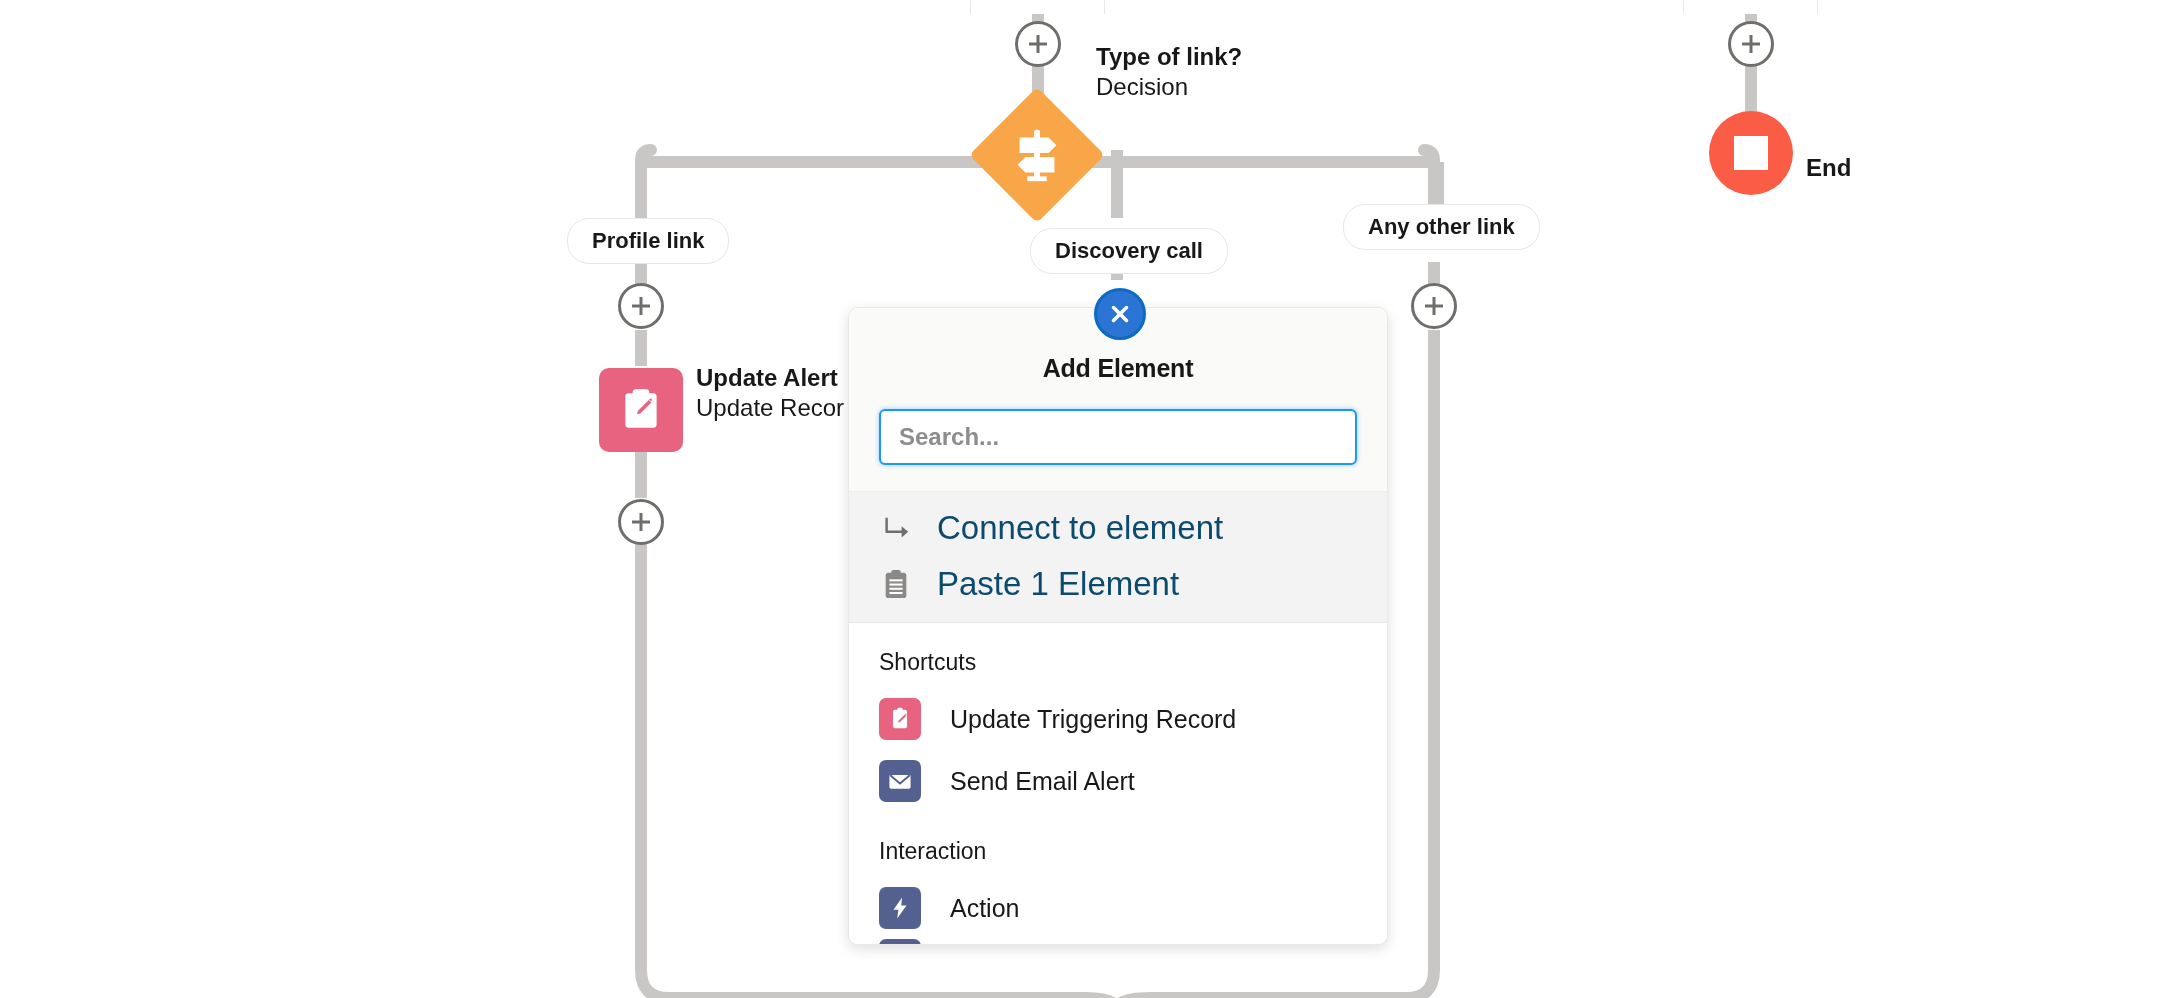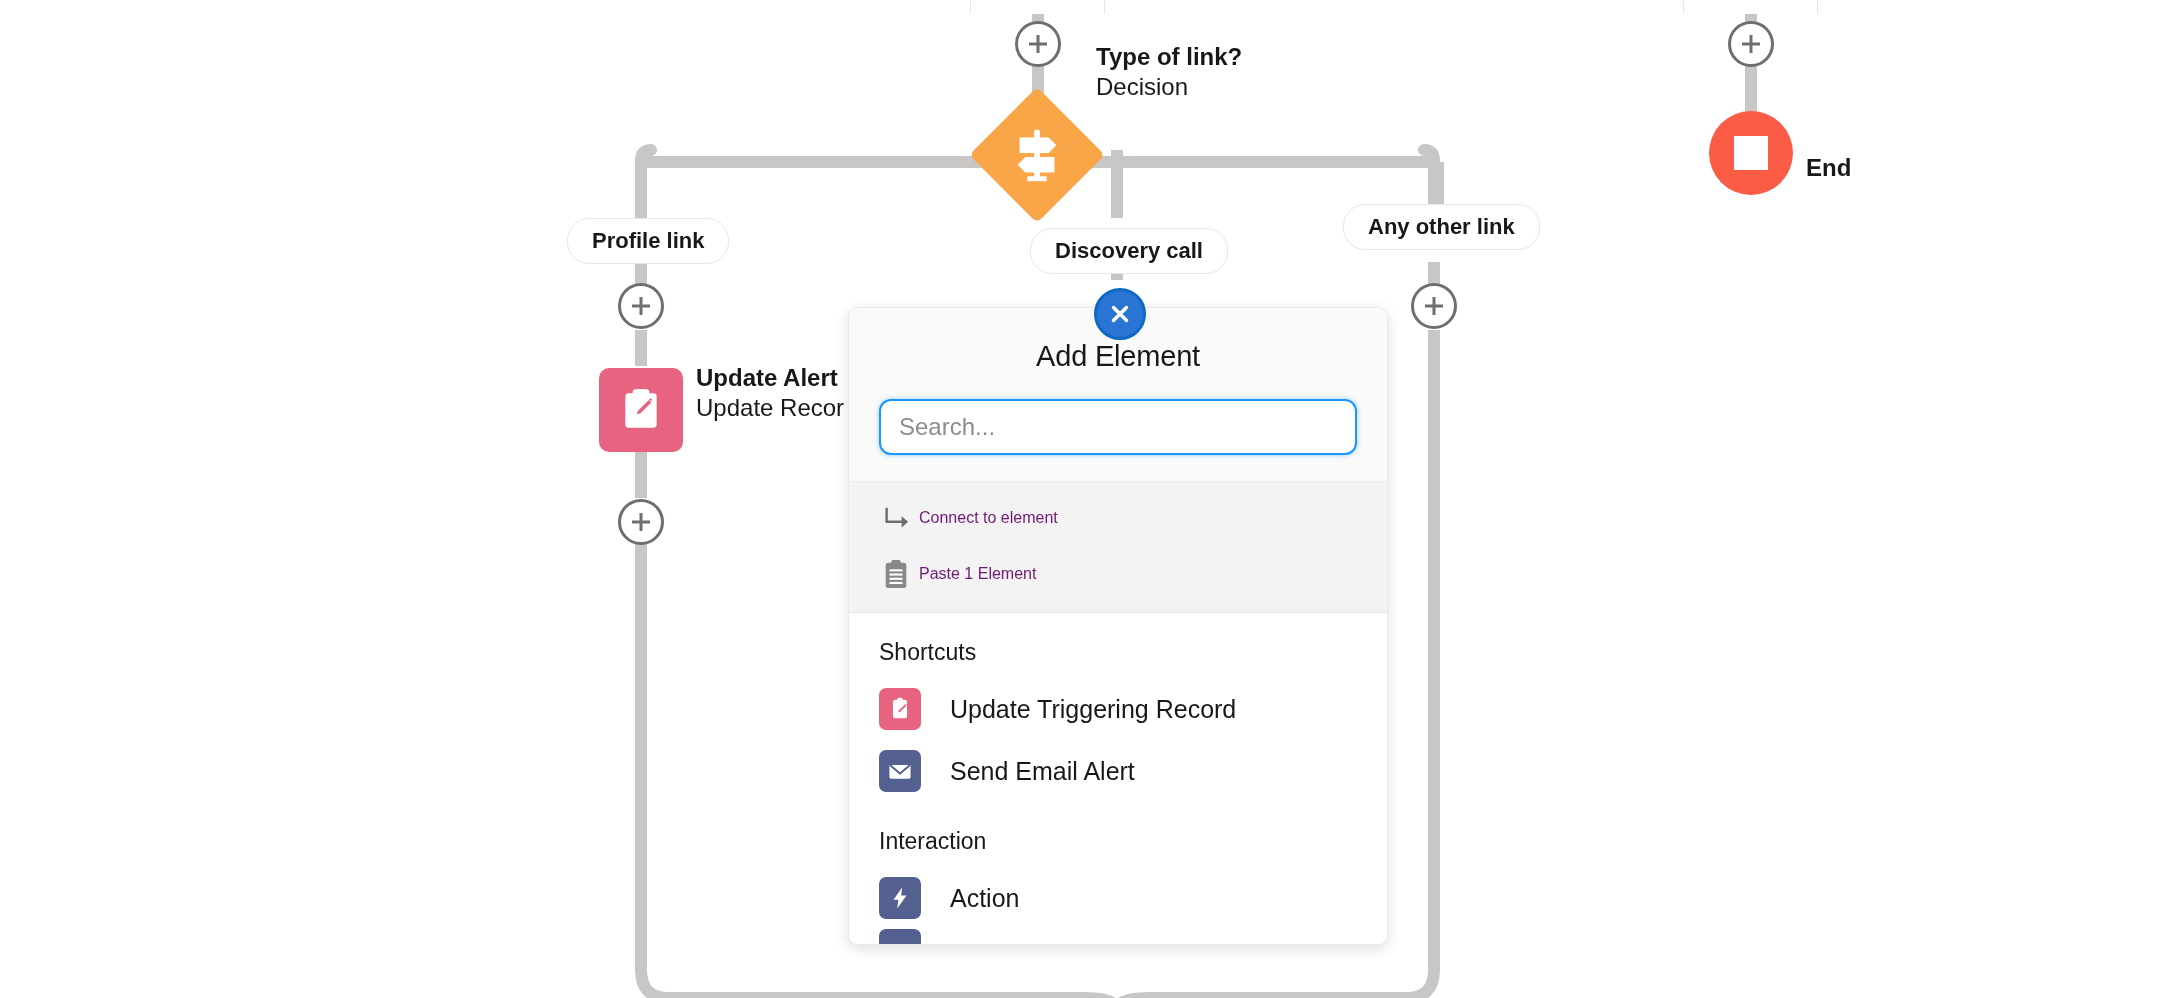--- a/index.html
+++ b/index.html
@@ -155,42 +155,44 @@
     z-index: 20;
   }
   .panel-head {
     background: #fafaf9;
     border-bottom: 1px solid #eeeeee;
     padding: 32px 30px 26px 30px;
     flex: 0 0 auto;
   }
   .panel-title {
     text-align: center;
-    font-size: 29px;
-    font-weight: normal;
+    font-size: 25px;
+    font-weight: bold;
     color: #181818;
     margin-bottom: 26px;
     letter-spacing: -0.2px;
+    margin-top: 14px;
   }
   .search-wrap {
     position: relative;
   }
   .search-input {
     width: 100%;
     height: 56px;
     box-sizing: border-box;
     border: 2px solid #1b96ff;
-    border-radius: 12px;
+    border-radius: 6px;
     background: #ffffff;
     font-size: 24px;
     font-family: "Liberation Sans", sans-serif;
     color: #181818;
     padding: 0 18px;
     outline: none;
     box-shadow: 0 0 5px rgba(27,150,255,0.45);
+    font-weight: bold;
   }
   .search-input::placeholder { color: #8d8d8d; }
 
   .panel-body {
     flex: 1 1 auto;
     overflow: hidden;
     background: #ffffff;
   }
   .quick-group {
     background: #f3f3f3;
@@ -205,23 +207,23 @@
     cursor: pointer;
   }
   .quick-row .ico {
     width: 34px;
     display: flex;
     align-items: center;
     justify-content: center;
     flex: 0 0 34px;
   }
   .quick-row .lbl {
-    margin-left: 6px;
-    font-size: 16px;
-    color: #701a75;
+    margin-left: 24px;
+    font-size: 33px;
+    color: #0c4a6e;
   }
 
   .sec-head {
     font-size: 23px;
     font-weight: normal;
     color: #181818;
     padding: 26px 30px 12px 30px;
   }
   .el-row {
     display: flex;

